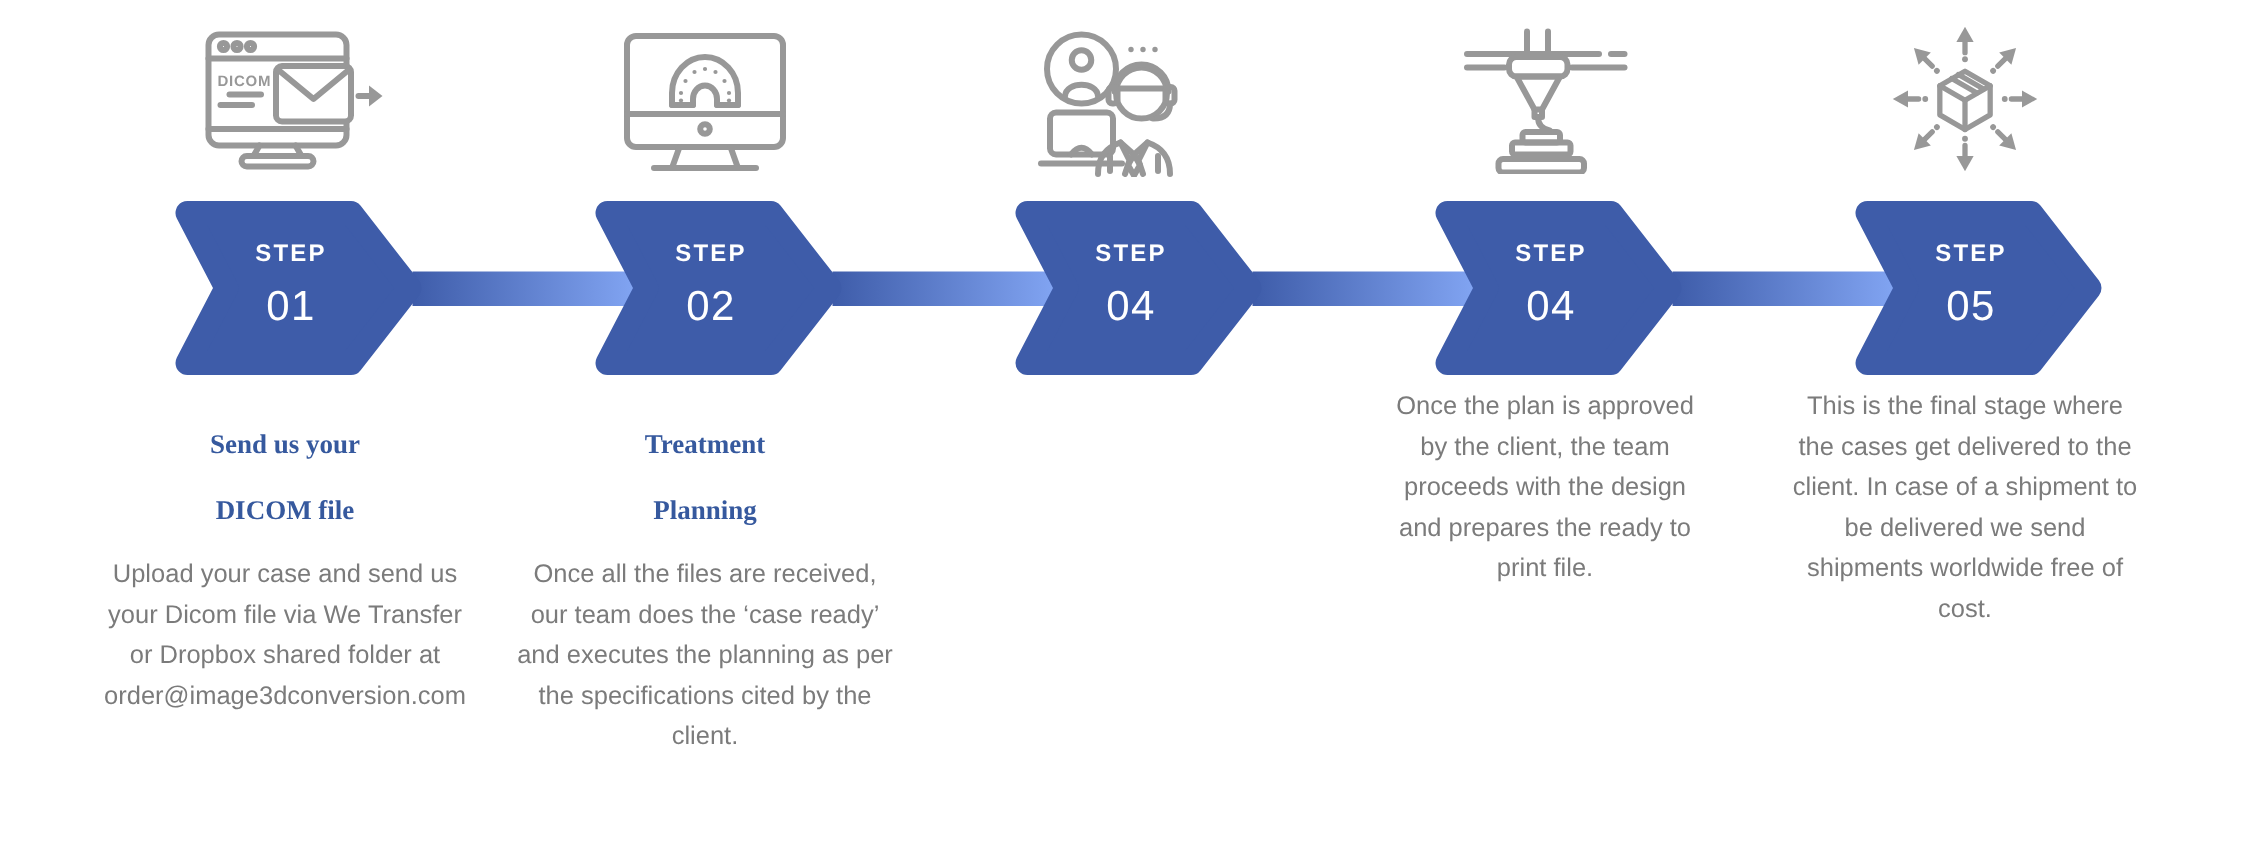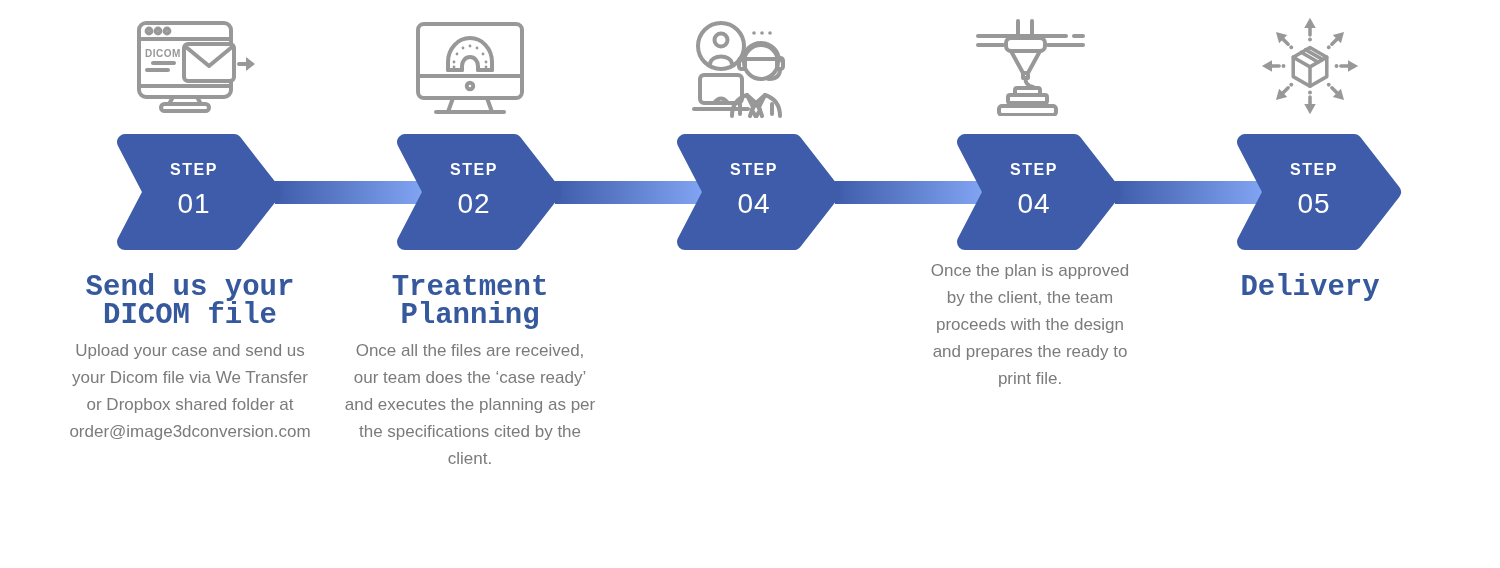--- a/index.html
+++ b/index.html
@@ -29,22 +29,22 @@
   .chev-path{fill:var(--chevron-blue);stroke:var(--chevron-blue);stroke-width:16;stroke-linejoin:round;}
   .chev-text{
     position:absolute;left:8px;top:0;width:140px;height:100%;
     display:flex;flex-direction:column;align-items:center;justify-content:center;
     color:var(--step-text);
   }
   .step-word{font-size:16px;font-weight:700;letter-spacing:1.5px;line-height:24px;}
   .step-num{font-size:28px;font-weight:400;line-height:44px;letter-spacing:1px;}
   .title{
     margin:24px 0 0;width:300px;text-align:center;flex:none;
-    font-family:Liberation Mono, monospace;font-weight:700;
-    font-size:29px;line-height:28px;color:var(--title-blue);white-space:pre-line;
+    font-family:Liberation Serif, serif;font-weight:700;
+    font-size:18px;line-height:44px;color:var(--title-blue);white-space:pre-line;
   }
   .desc{
     margin:7px 0 0;width:302px;text-align:center;flex:none;
     font-size:17px;line-height:27px;color:var(--text-gray);white-space:pre-line;
   }
   .ico{fill:none;stroke:currentColor;stroke-width:4;stroke-linecap:round;stroke-linejoin:round;}
   .fillg{fill:currentColor;stroke:none;}
   .whitefill{fill:#fff;}
 </style>
 </head>
@@ -251,17 +251,22 @@
       </div>
       <div class="chevron">
         <svg width="166" height="116" viewBox="0 0 166 116">
             <path class="chev-path" d="M9 8 H118 L157 58 L118 108 H9 L35 58 Z"></path>
           </svg>
         <div class="chev-text">
           <span class="step-word">STEP</span>
           <span class="step-num">05</span>
         </div>
       </div>
-      <h3 class="title">Delivery</h3>
+      <p class="desc">This is the final stage where
+the cases get delivered to the
+client. In case of a shipment to
+be delivered we send
+shipments worldwide free of
+cost.</p>
     </div>
 
   </div>
 </div>
 
 </body></html>

